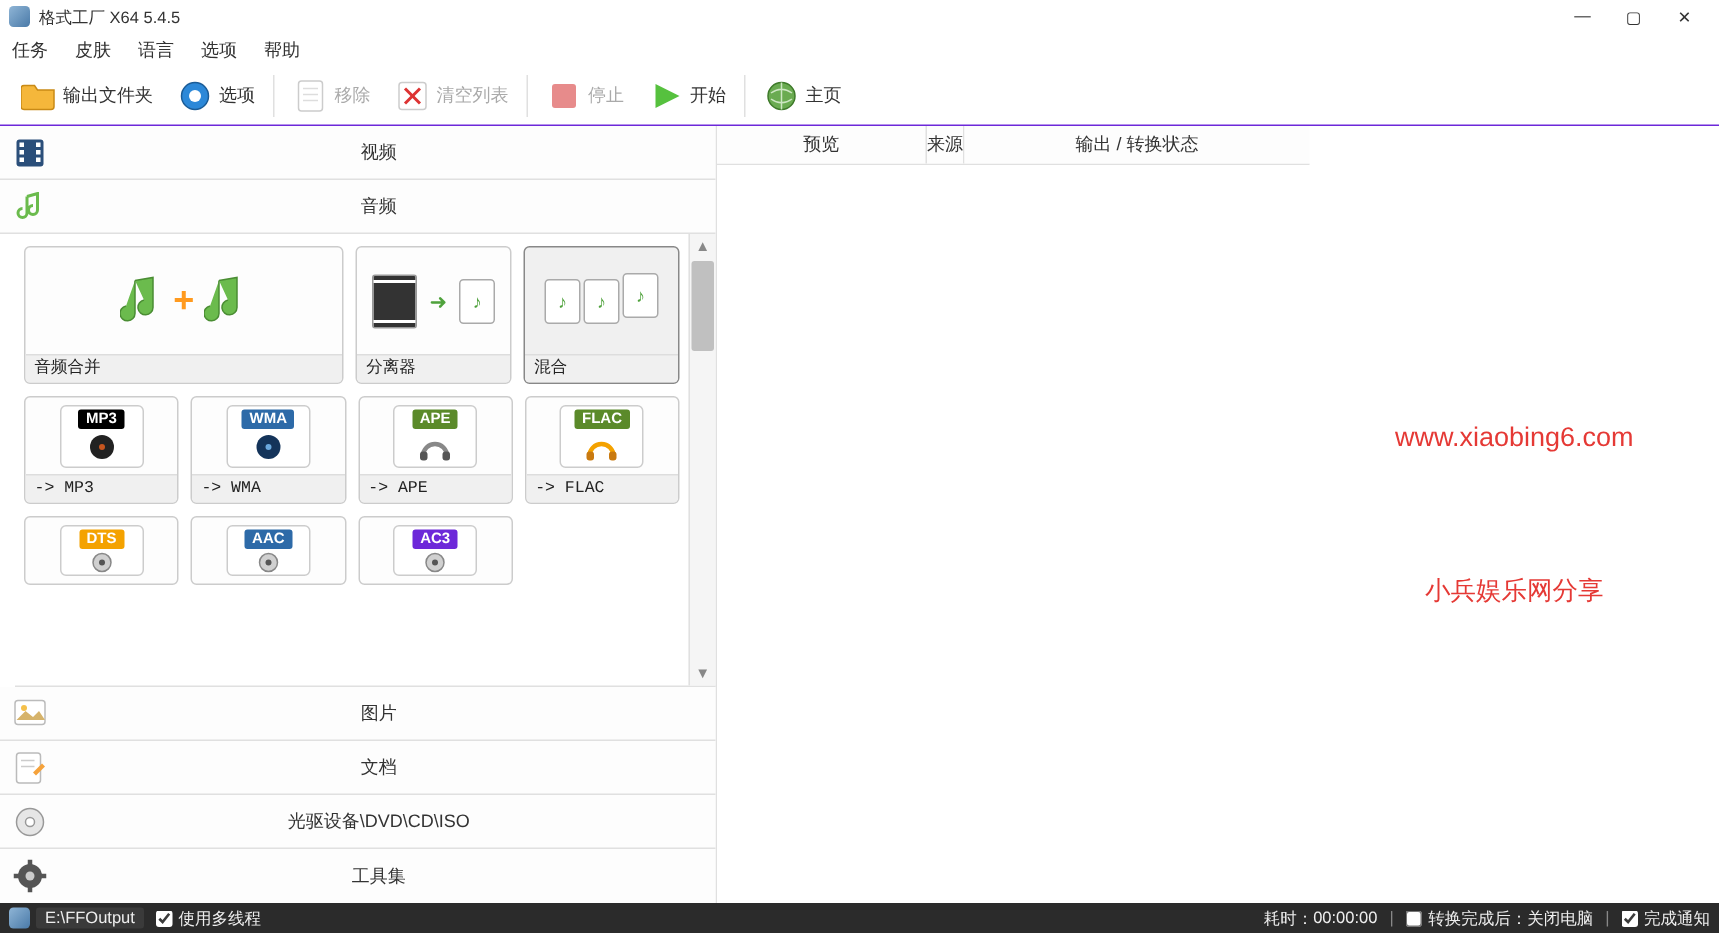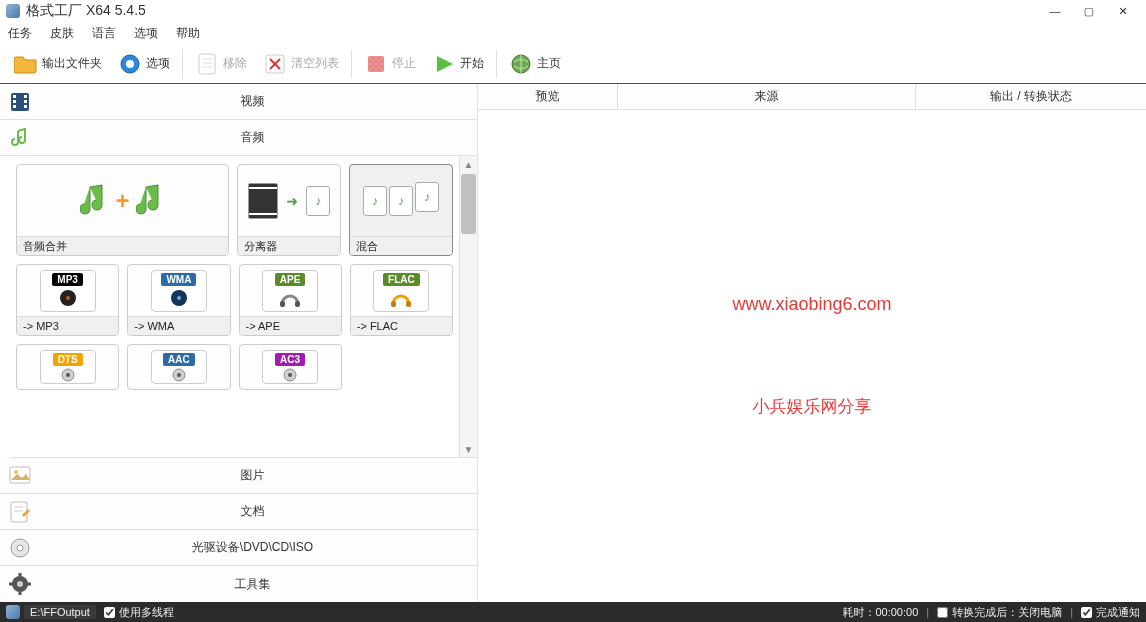--- a/index.html
+++ b/index.html
@@ -1,56 +1,56 @@
 <!DOCTYPE html>
 <html><head>
 <meta charset="utf-8">
 <style>
 * { margin:0; padding:0; box-sizing:border-box; font-family:"Microsoft YaHei","SimSun",Arial,sans-serif; }
 body { width:1146px; height:622px; background:#fff; overflow:hidden; font-size:12px; }
 
 .titlebar { height:22px; display:flex; align-items:center; padding:0 6px; background:#fff; }
 .titlebar .appicon { width:14px; height:14px; margin-right:6px; border-radius:3px; background:linear-gradient(135deg,#8fb5d6,#4a7aa8); }
-.titlebar .title { flex:1; font-size:14px; color:#333; }
+.titlebar .title { flex:1; font-size:11px; color:#333; }
 .winbtns { display:flex; }
 .winbtn { width:34px; height:18px; display:flex; align-items:center; justify-content:center; cursor:pointer; font-size:11px; color:#333; }
 
 .menubar { height:22px; display:flex; align-items:center; padding:0 8px; gap:18px; font-size:12px; color:#333; }
 .menubar span { cursor:pointer; }
 
 .toolbar { height:40px; border-bottom:1px solid #6d28d9; display:flex; align-items:center; padding:4px 8px; gap:4px; }
 .tbtn { display:flex; align-items:center; gap:4px; padding:4px 6px; cursor:pointer; font-size:12px; color:#333; }
 .tbtn.disabled { color:#aaa; cursor:default; }
 .ticon { width:24px; height:24px; display:flex; align-items:center; justify-content:center; }
 .tsep { width:1px; height:28px; background:#e0e0e0; margin:0 2px; }
 
 .body   { display:flex; height:calc(622px - 22px - 22px - 40px - 20px); }
 .left   { width:478px; border-right:1px solid #e0e0e0; display:flex; flex-direction:column; }
-.right  { flex:1; display:flex; flex-direction:column; }
+.right  { flex:1; display:flex; flex-direction:row; }
 
 .cat-row { width:100%; height:36px; border-bottom:1px solid #e0e0e0; display:flex; align-items:center; padding:0 8px; background:#fdfdfd; cursor:pointer; }
 .cat-row:last-child { border-bottom:none; }
 .cat-icon { width:24px; height:24px; margin-right:4px; display:flex; align-items:center; justify-content:center; }
 .cat-label { flex:1; text-align:center; font-size:12px; color:#333; }
 
 .grid-wrap { flex:1; position:relative; display:flex; border-bottom:1px solid #e0e0e0; margin-left:10px; }
 .grid { flex:1; padding:8px 6px 0 6px; overflow:hidden; }
 .grid-scroll { width:18px; border-left:1px solid #e0e0e0; background:#f5f5f5; position:relative; }
 .scroll-arrow { height:16px; display:flex; align-items:center; justify-content:center; color:#888; font-size:10px; cursor:pointer; }
 .scroll-thumb { position:absolute; left:1px; right:1px; top:18px; height:60px; background:#c0c0c0; border-radius:2px; cursor:pointer; }
 
 .row { display:flex; gap:8px; margin-bottom:8px; }
 .tile { border:1px solid #ccc; border-radius:4px; background:#fdfdfd; overflow:hidden; display:flex; flex-direction:column; cursor:pointer; }
 .tile.big { width:calc((100% - 16px)/3*2 + 8px); height:92px; }
 .tile.sq  { width:calc((100% - 16px)/3); height:92px; }
 .tile.sm  { width:calc((100% - 24px)/4); height:72px; }
 .tile.sm.cut { height:46px; }
 .tile.selected { border:1px solid #888; background:#f0f0f0; }
 .tile-body { flex:1; display:flex; align-items:center; justify-content:center; gap:6px; }
-.tile-foot { background:#f0f0f0; border-top:1px solid #ddd; font-size:11px; color:#222; padding:2px 6px; line-height:14px; }
+.tile-foot { background:#f0f0f0; border-top:1px solid #ddd; font-size:11px; color:#222; padding:2px 6px; line-height:14px;font-family:Liberation Mono, monospace; }
 
 .fmt-badge { display:inline-block; padding:1px 5px; border-radius:2px; font-size:10px; font-weight:bold; color:#fff; margin-bottom:2px; }
 .fmt-card { width:56px; height:42px; border:1px solid #ccc; border-radius:4px; background:#fff; display:flex; flex-direction:column; align-items:center; justify-content:center; }
 .fmt-card.cut { height:34px; }
 .fmt-icon { width:28px; height:20px; }
 
 .music-note { width:30px; height:36px; }
 .plus { font-size:24px; font-weight:bold; color:#ff9a1f; }
 .film-mini { width:30px; height:36px; border-radius:2px; background:linear-gradient(180deg,#333 0%,#333 8%,#fff 8%,#fff 14%,#333 14%,#333 86%,#fff 86%,#fff 92%,#333 92%); border:1px solid #999; position:relative; }
 .arrow-r { width:16px; height:16px; display:flex; align-items:center; justify-content:center; color:#4fa23c; font-size:14px; }
@@ -296,21 +296,21 @@
                   <svg width="24" height="14">
                     <circle cx="12" cy="7" r="6" fill="#d0d0d0" stroke="#888"></circle>
                     <circle cx="12" cy="7" r="2" fill="#555"></circle>
                   </svg>
                 </div>
               </div>
           </div>
           <div class="tile sm cut">
             <div class="tile-body">
                 <div class="fmt-card cut">
-                  <span class="fmt-badge" style="background:#a21caf">AC3</span>
+                  <span class="fmt-badge" style="background:#6d28d9">AC3</span>
                   <svg width="24" height="14">
                     <circle cx="12" cy="7" r="6" fill="#d0d0d0" stroke="#888"></circle>
                     <circle cx="12" cy="7" r="2" fill="#555"></circle>
                   </svg>
                 </div>
               </div>
           </div>
         </div>
       </div>
       <div class="grid-scroll">

